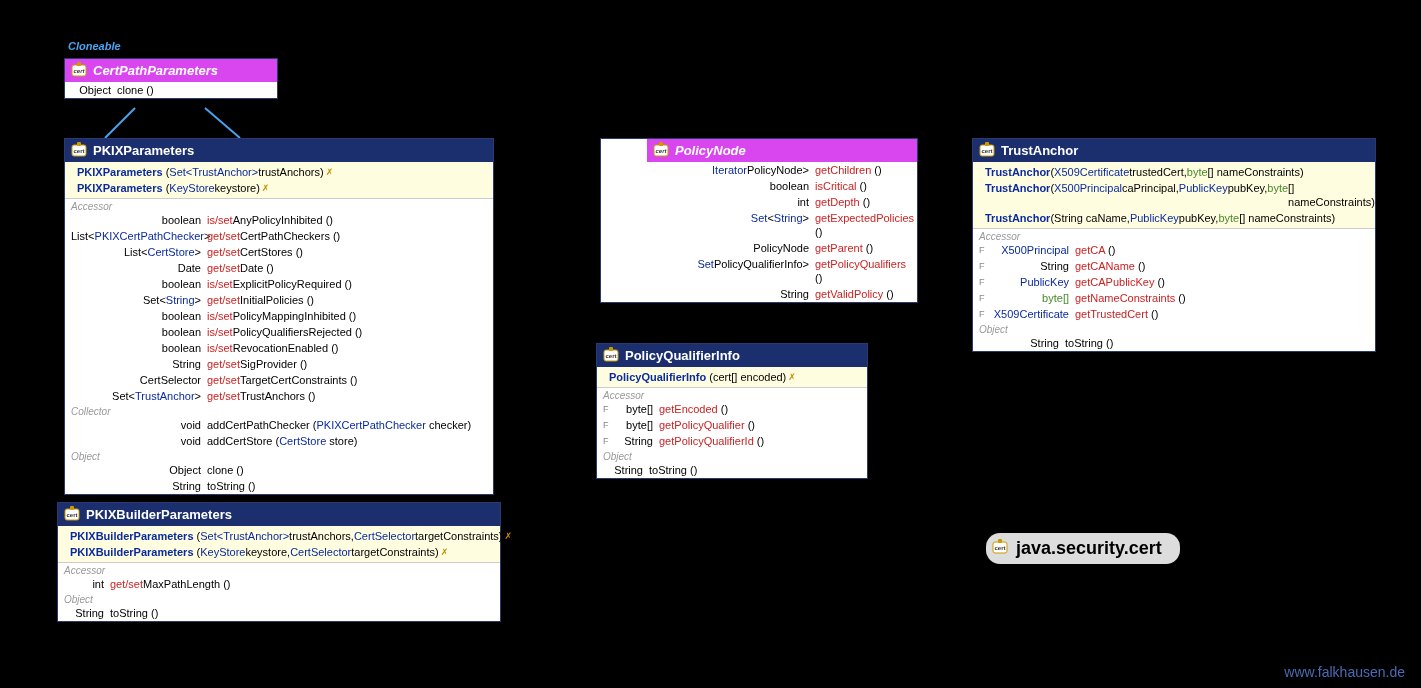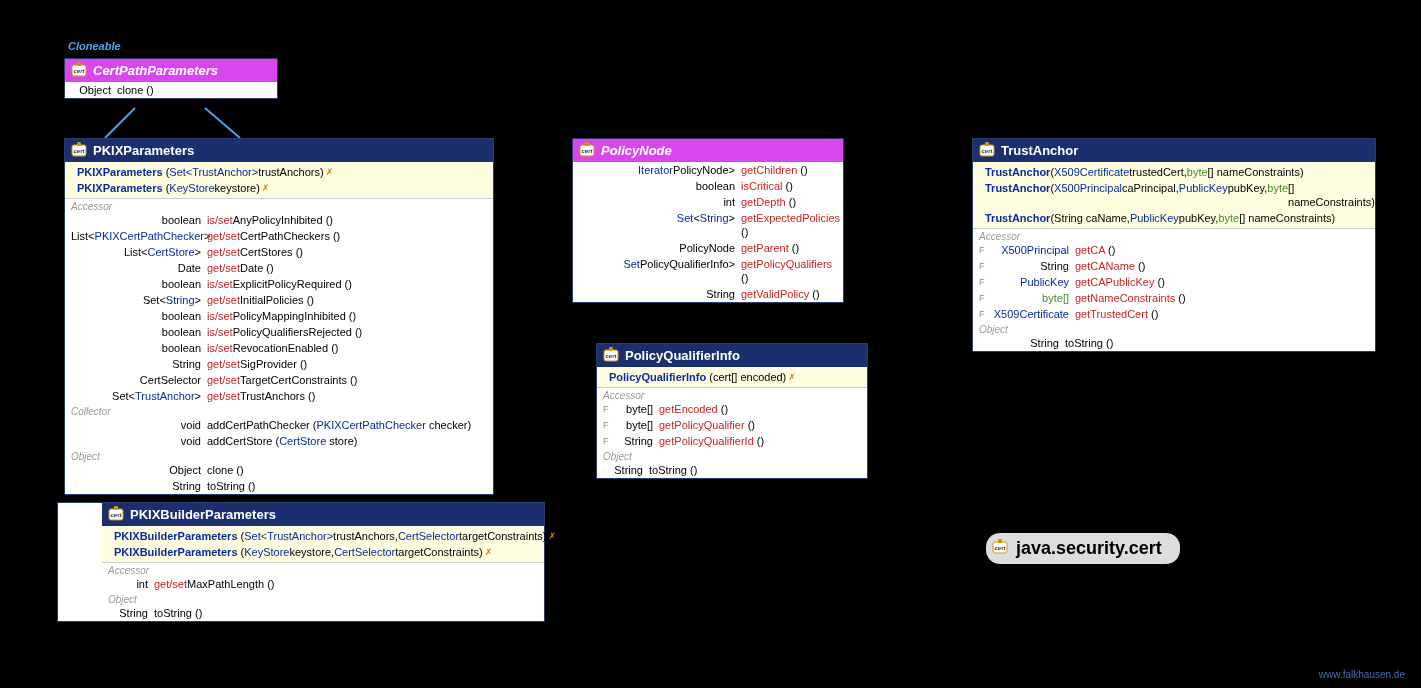--- a/index.html
+++ b/index.html
@@ -78,21 +78,21 @@
   background: #ddd;
   border-radius: 14px;
   padding: 5px 18px 5px 30px;
   font-weight: bold;
   font-size: 18px;
 }
 .pkg-badge .cert-icon { top: 6px; }
 .link {
   position: absolute;
   color: #4a6ab5;
-  font-size: 10px;
+  font-size: 14px;
 }
 svg.connector {
   position: absolute;
   top: 0;
   left: 0;
   pointer-events: none;
 }
 </style>
 </head>
 <body>
@@ -197,21 +197,21 @@
   <div class="row">
       <span class="ret">Object</span>
       <span class="method"><span>clone</span> <span>()</span></span>
     </div>
   <div class="row">
       <span class="ret">String</span>
       <span class="method"><span>toString</span> <span>()</span></span>
     </div>
 </div>
 
-<div class="box" style="left:57px; top:502px; width:442px;padding-left:44px;">
+<div class="box" style="left:57px; top:502px; width:442px;">
   <div class="box-header">
     <span class="cert-icon"><svg viewBox="0 0 16 16">
           <rect x="1" y="3" width="14" height="11" rx="2" fill="#fff" stroke="#c90" stroke-width="1"></rect>
           <text x="8" y="11" text-anchor="middle" font-size="6" fill="#333">cert</text>
           <rect x="6" y="0" width="4" height="4" rx="1" fill="#c90"></rect>
         </svg></span>
     <span>PKIXBuilderParameters</span>
   </div>
   <div class="constructor-section">
     <div class="row"><span class="blue bold">PKIXBuilderParameters</span>&nbsp;(<span class="blue">Set&lt;TrustAnchor&gt;</span> <span>trustAnchors</span>, <span class="blue">CertSelector</span> <span>targetConstraints</span>)<span class="exc">✗</span></div>
@@ -223,21 +223,21 @@
       <span class="ret narrow">int</span>
       <span class="method"><span class="red">get/set</span><span>MaxPathLength</span> <span>()</span></span>
     </div>
   <div class="section-label">Object</div>
   <div class="row">
       <span class="ret narrow">String</span>
       <span class="method"><span>toString</span> <span>()</span></span>
     </div>
 </div>
 
-<div class="box" style="left:572px; top:138px; width:270px;">
+<div class="box" style="left:600px; top:138px; width:270px;padding-left:46px;">
   <div class="box-header interface">
     <span class="cert-icon"><svg viewBox="0 0 16 16">
           <rect x="1" y="3" width="14" height="11" rx="2" fill="#fff" stroke="#c90" stroke-width="1"></rect>
           <text x="8" y="11" text-anchor="middle" font-size="6" fill="#333">cert</text>
           <rect x="6" y="0" width="4" height="4" rx="1" fill="#c90"></rect>
         </svg></span>
     <span>PolicyNode</span>
   </div>
   <div id="policynode-rows">
       <div class="row">

